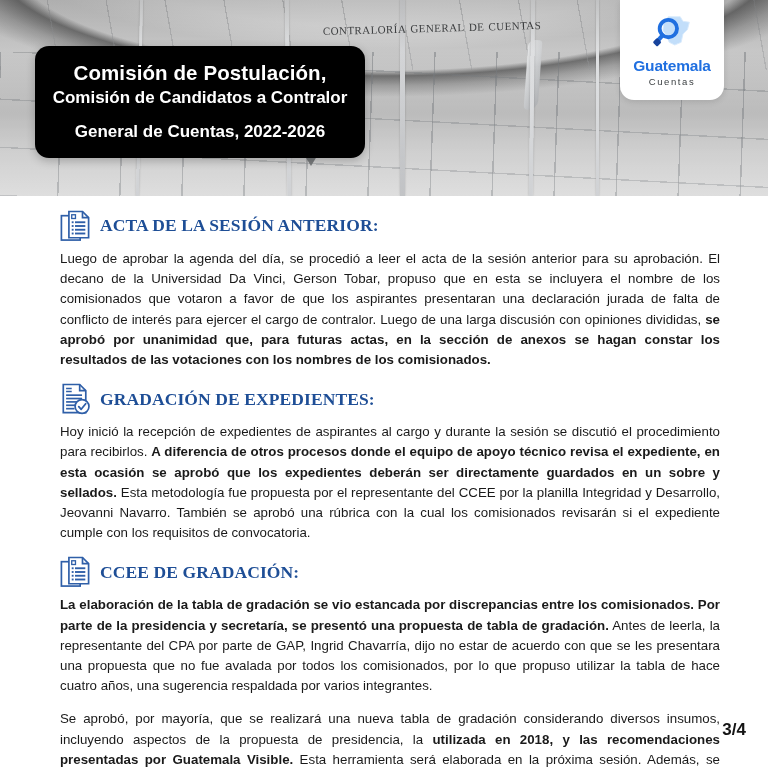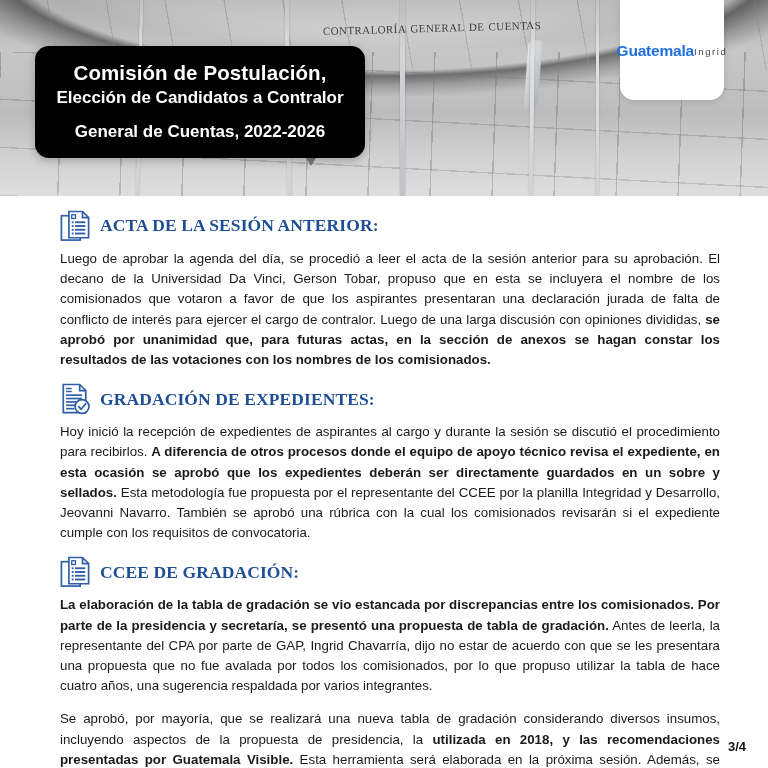--- a/index.html
+++ b/index.html
@@ -145,21 +145,21 @@
   
   .logo-card {
     position: absolute;
     left: 620px;
     top: 0;
     width: 104px;
     height: 100px;
     background: #ffffff;
     border-radius: 0 0 14px 14px;
     display: flex;
-    flex-direction: row;
+    flex-direction: column;
     align-items: center;
     justify-content: center;
     box-shadow: 0 2px 6px rgba(0,0,0,0.12);
   }
   .logo-mark { width: 44px; height: 42px; display: block; }
   .logo-word {
     font-size: 15.5px;
     font-weight: bold;
     color: #1f6fe0;
     letter-spacing: -0.2px;
@@ -204,22 +204,22 @@
     font-size: 13.3px;
     line-height: 1.52;
     text-align: justify;
     color: #1a1a1a;
     hyphens: none;
   }
   p.body b { font-weight: bold; }
   .page-num {
     position: absolute;
     right: 22px;
-    bottom: 14px;
-    font-size: 13px;
+    bottom: 28px;
+    font-size: 17px;
     font-weight: bold;
     color: #141414;
   }
 </style>
 </head>
 <body>
 
 <div class="header">
   <div class="header-photo"></div>
   <div class="header-grid-top"></div>
@@ -232,34 +232,34 @@
   <div class="flagpole fp4"></div>
   <div class="flagpole fp5"></div>
   <div class="dark-blob"></div>
 
   <div class="cgc-sign">Contraloría General de Cuentas</div>
 
   <div class="header-vignette"></div>
 
   <div class="title-banner">
     <div class="title-line-1">Comisión de Postulación,</div>
-    <div class="title-line-2">Elección de Candidatos a Contralor</div>
+    <div class="title-line-2">Comisión de Candidatos a Contralor</div>
     <div class="title-line-3">General de Cuentas, 2022-2026</div>
   </div>
 
   <div class="logo-card">
     <svg class="logo-mark" viewBox="0 0 48 46">
       <path d="M20 3 L33 3 L36 8 L43 9 L41 17 L36 22 L34 31 L27 34 L21 31 L18 24 L14 18 L15 9 Z" fill="#bfdcfa" opacity="0.95"></path>
       <path d="M20 3 L33 3 L36 8 L43 9 L41 17 L36 22 L34 31 L27 34 L21 31 L18 24 L14 18 L15 9 Z" fill="none" stroke="#d8eafc" stroke-width="1"></path>
       <circle cx="20" cy="16" r="9.5" fill="none" stroke="#1f6fe0" stroke-width="4.2"></circle>
       <path d="M13.6 23.3 L8.3 29.4" stroke="#1f6fe0" stroke-width="4.6" stroke-linecap="round"></path>
       <rect x="4.2" y="27.5" width="7" height="7" rx="1.6" transform="rotate(-45 7.7 31)" fill="#17439c"></rect>
     </svg>
     <div class="logo-word">Guatemala</div>
-    <div class="logo-sub">Ingrid</div>
+    <div class="logo-sub">Cuentas</div>
   </div>
 </div>
 
 <div class="content">
 
   <div class="section">
     <div class="section-head">
       <svg class="sec-icon" viewBox="0 0 32 34">
         <rect x="1.5" y="6" width="20" height="26" fill="#ffffff" stroke="#2f5fa8" stroke-width="1.8"></rect>
         <path d="M9.5 1.5 H24 L30.5 8 V29.5 H9.5 Z" fill="#ffffff" stroke="#2f5fa8" stroke-width="1.8"></path>

